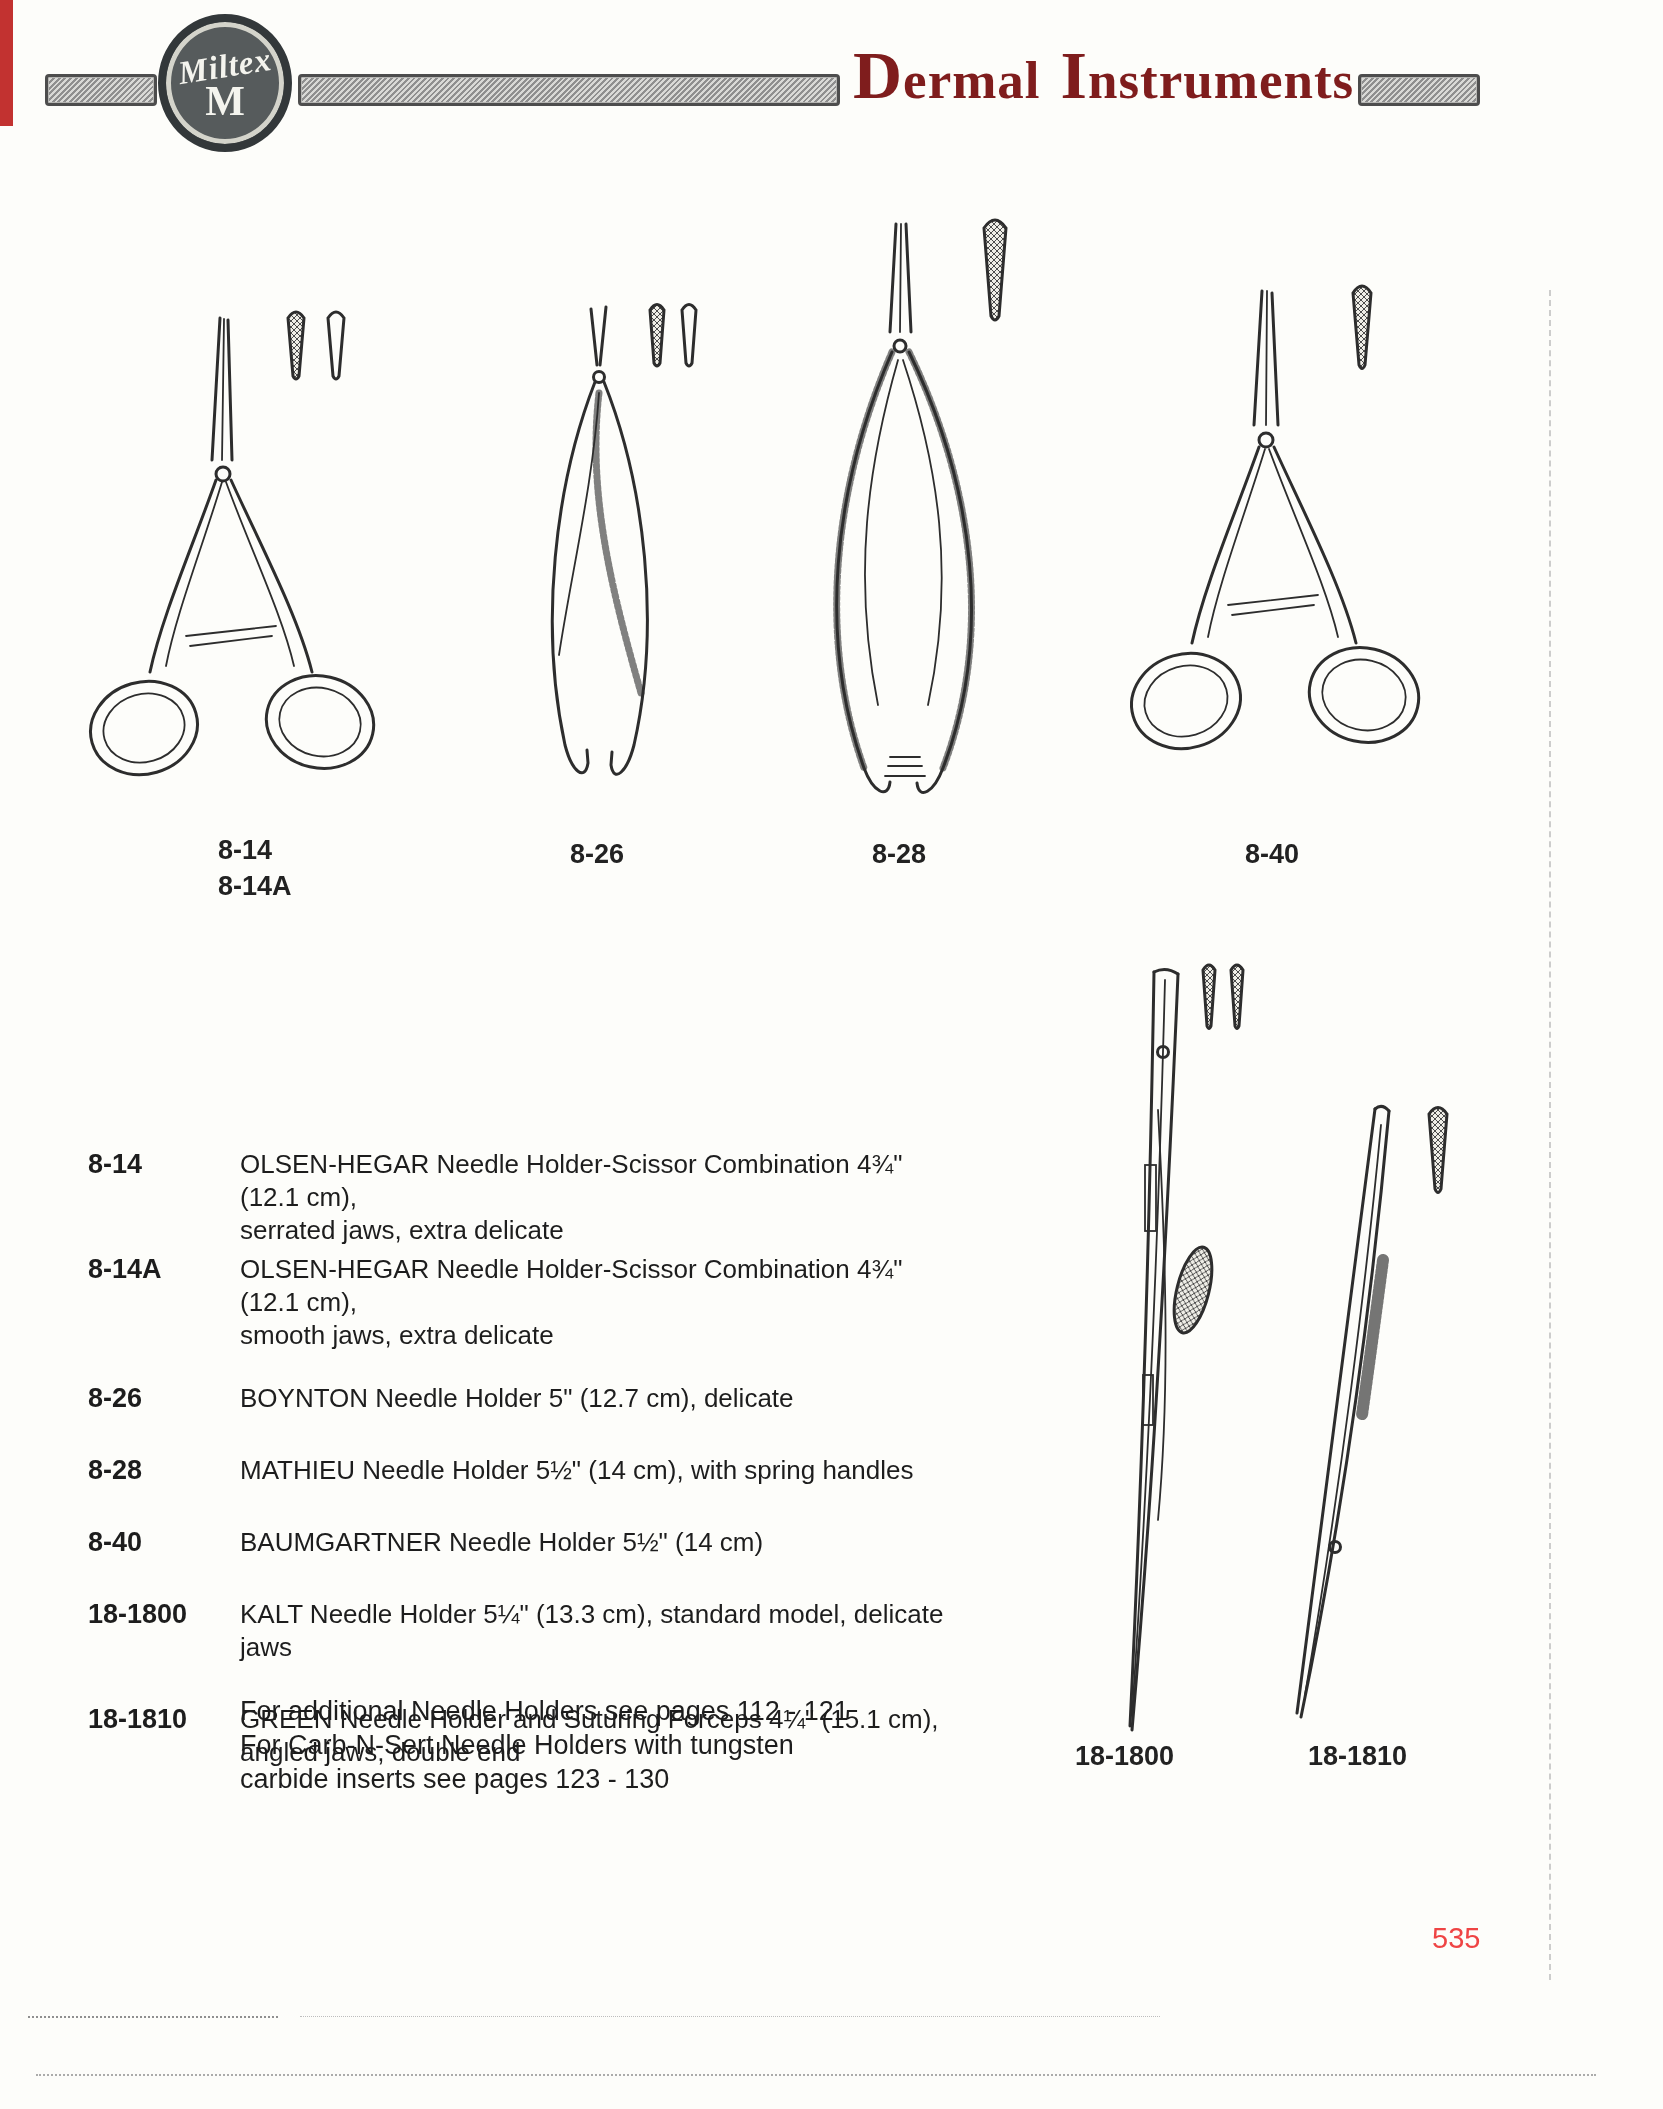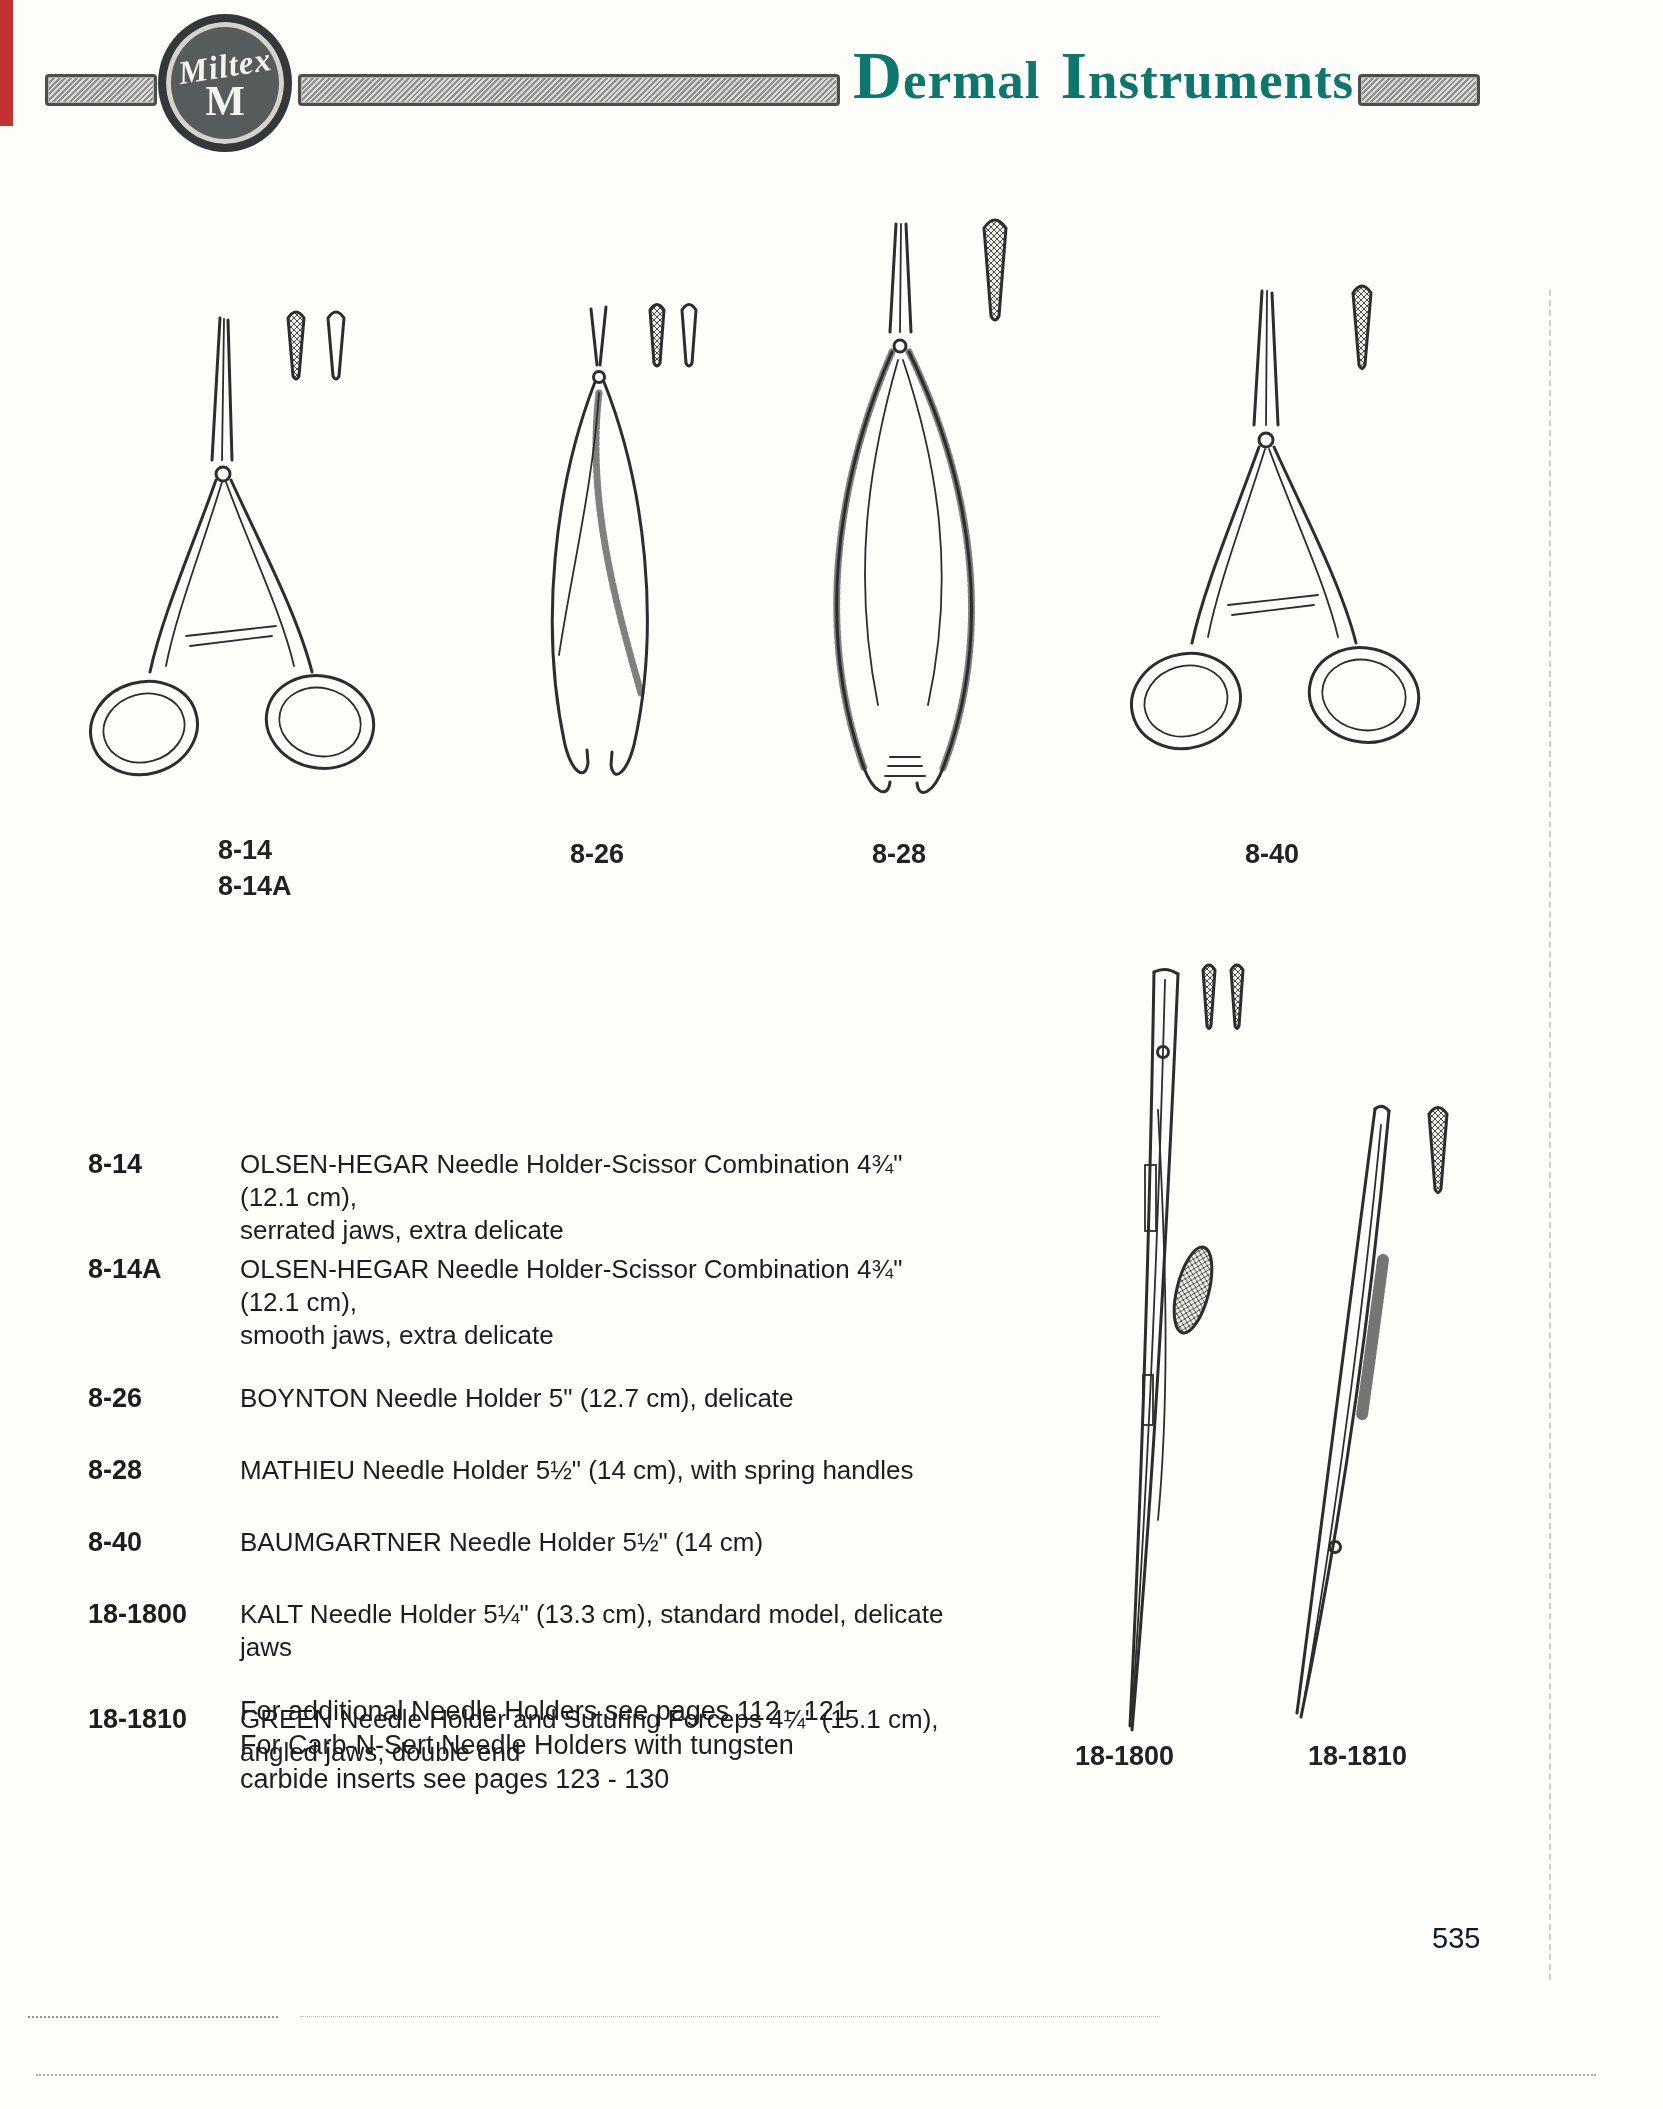--- a/index.html
+++ b/index.html
@@ -41,21 +41,21 @@
     transform:rotate(-9deg); letter-spacing:1px; margin-top:2px;
   }
   .logo .monogram {
     font-family:"Liberation Serif", serif;
     font-weight:bold; font-size:42px; line-height:40px; margin-top:-4px;
   }
 
   .title {
     position:absolute; left:853px; top:36px;
     font-family:"Liberation Serif", serif;
-    font-weight:bold; color:#0f766e;
+    font-weight:bold; color:#7f1d1d;
     white-space:nowrap; letter-spacing:1px;
   }
   .title .small { font-size:53px; }
   .title .cap   { font-size:68px; }
   .title .gap   { margin-left:20px; }
 
   
   .fig { position:absolute; }
   .instrument path, .instrument circle, .instrument ellipse, .instrument rect {
     stroke:#2d2d2d; stroke-width:3; fill:none; stroke-linecap:round;
@@ -75,21 +75,21 @@
   .product-row.m-tight { margin-bottom:6px; }
   .product-row.m-med   { margin-bottom:30px; }
   .product-code { width:152px; flex:0 0 152px; font-weight:bold; font-size:27px; line-height:33px; }
   .product-desc { font-size:26px; line-height:33px; white-space:pre-line; }
 
   .notes { position:absolute; left:240px; top:1694px; width:620px; }
   .note  { font-size:27px; line-height:34px; white-space:pre-line; }
   .note-2 { }
 
   
-  .page-number { position:absolute; left:1432px; top:1922px; font-size:29px; color:#0f172a; }
+  .page-number { position:absolute; left:1432px; top:1922px; font-size:29px; color:#ef4444; }
   .fold-line {
     position:absolute; left:1549px; top:290px; height:1690px; width:0;
     border-left:2px dashed #bdbdbd; opacity:.75;
   }
   .artifact { position:absolute; height:0; }
   .artifact-1a { left:28px;  top:2016px; width:250px;  border-top:2px dotted #8f8f8f; }
   .artifact-1b { left:300px; top:2016px; width:860px;  border-top:1px dotted #bdbdbd; }
   .artifact-2  { left:36px;  top:2074px; width:1560px; border-top:2px dotted #9e9e9e; opacity:.85; }
 </style>
 </head>

